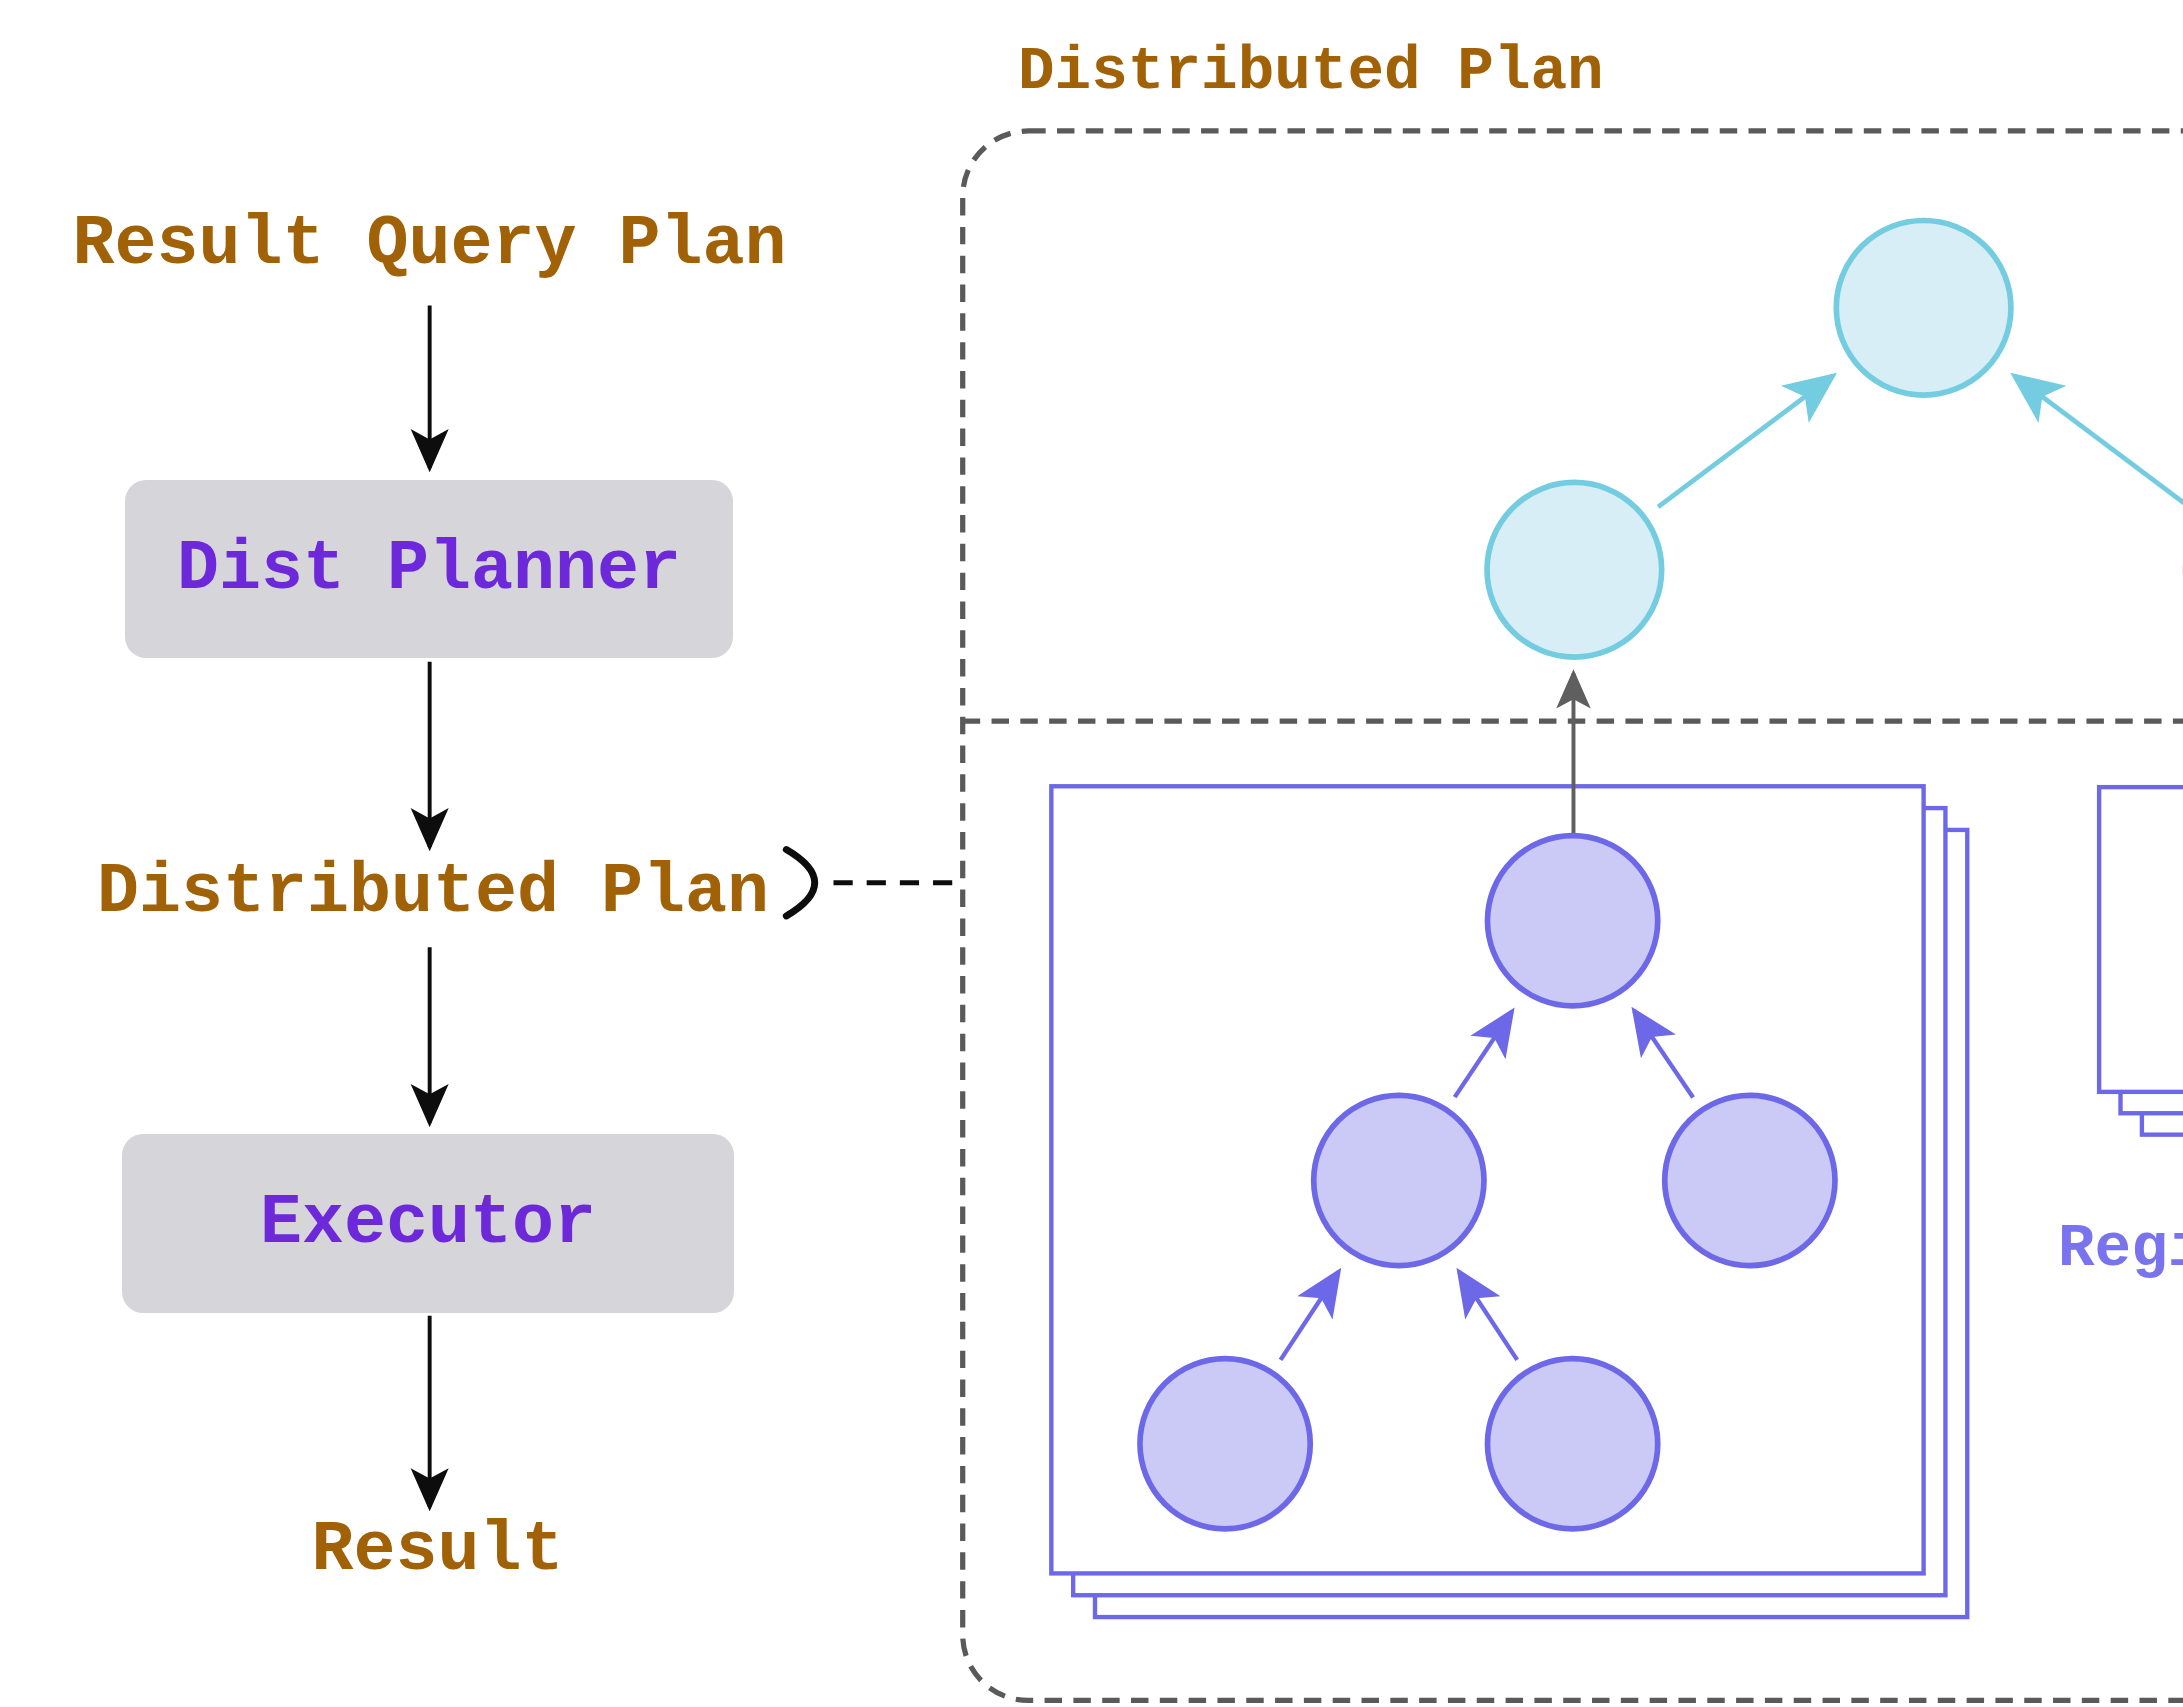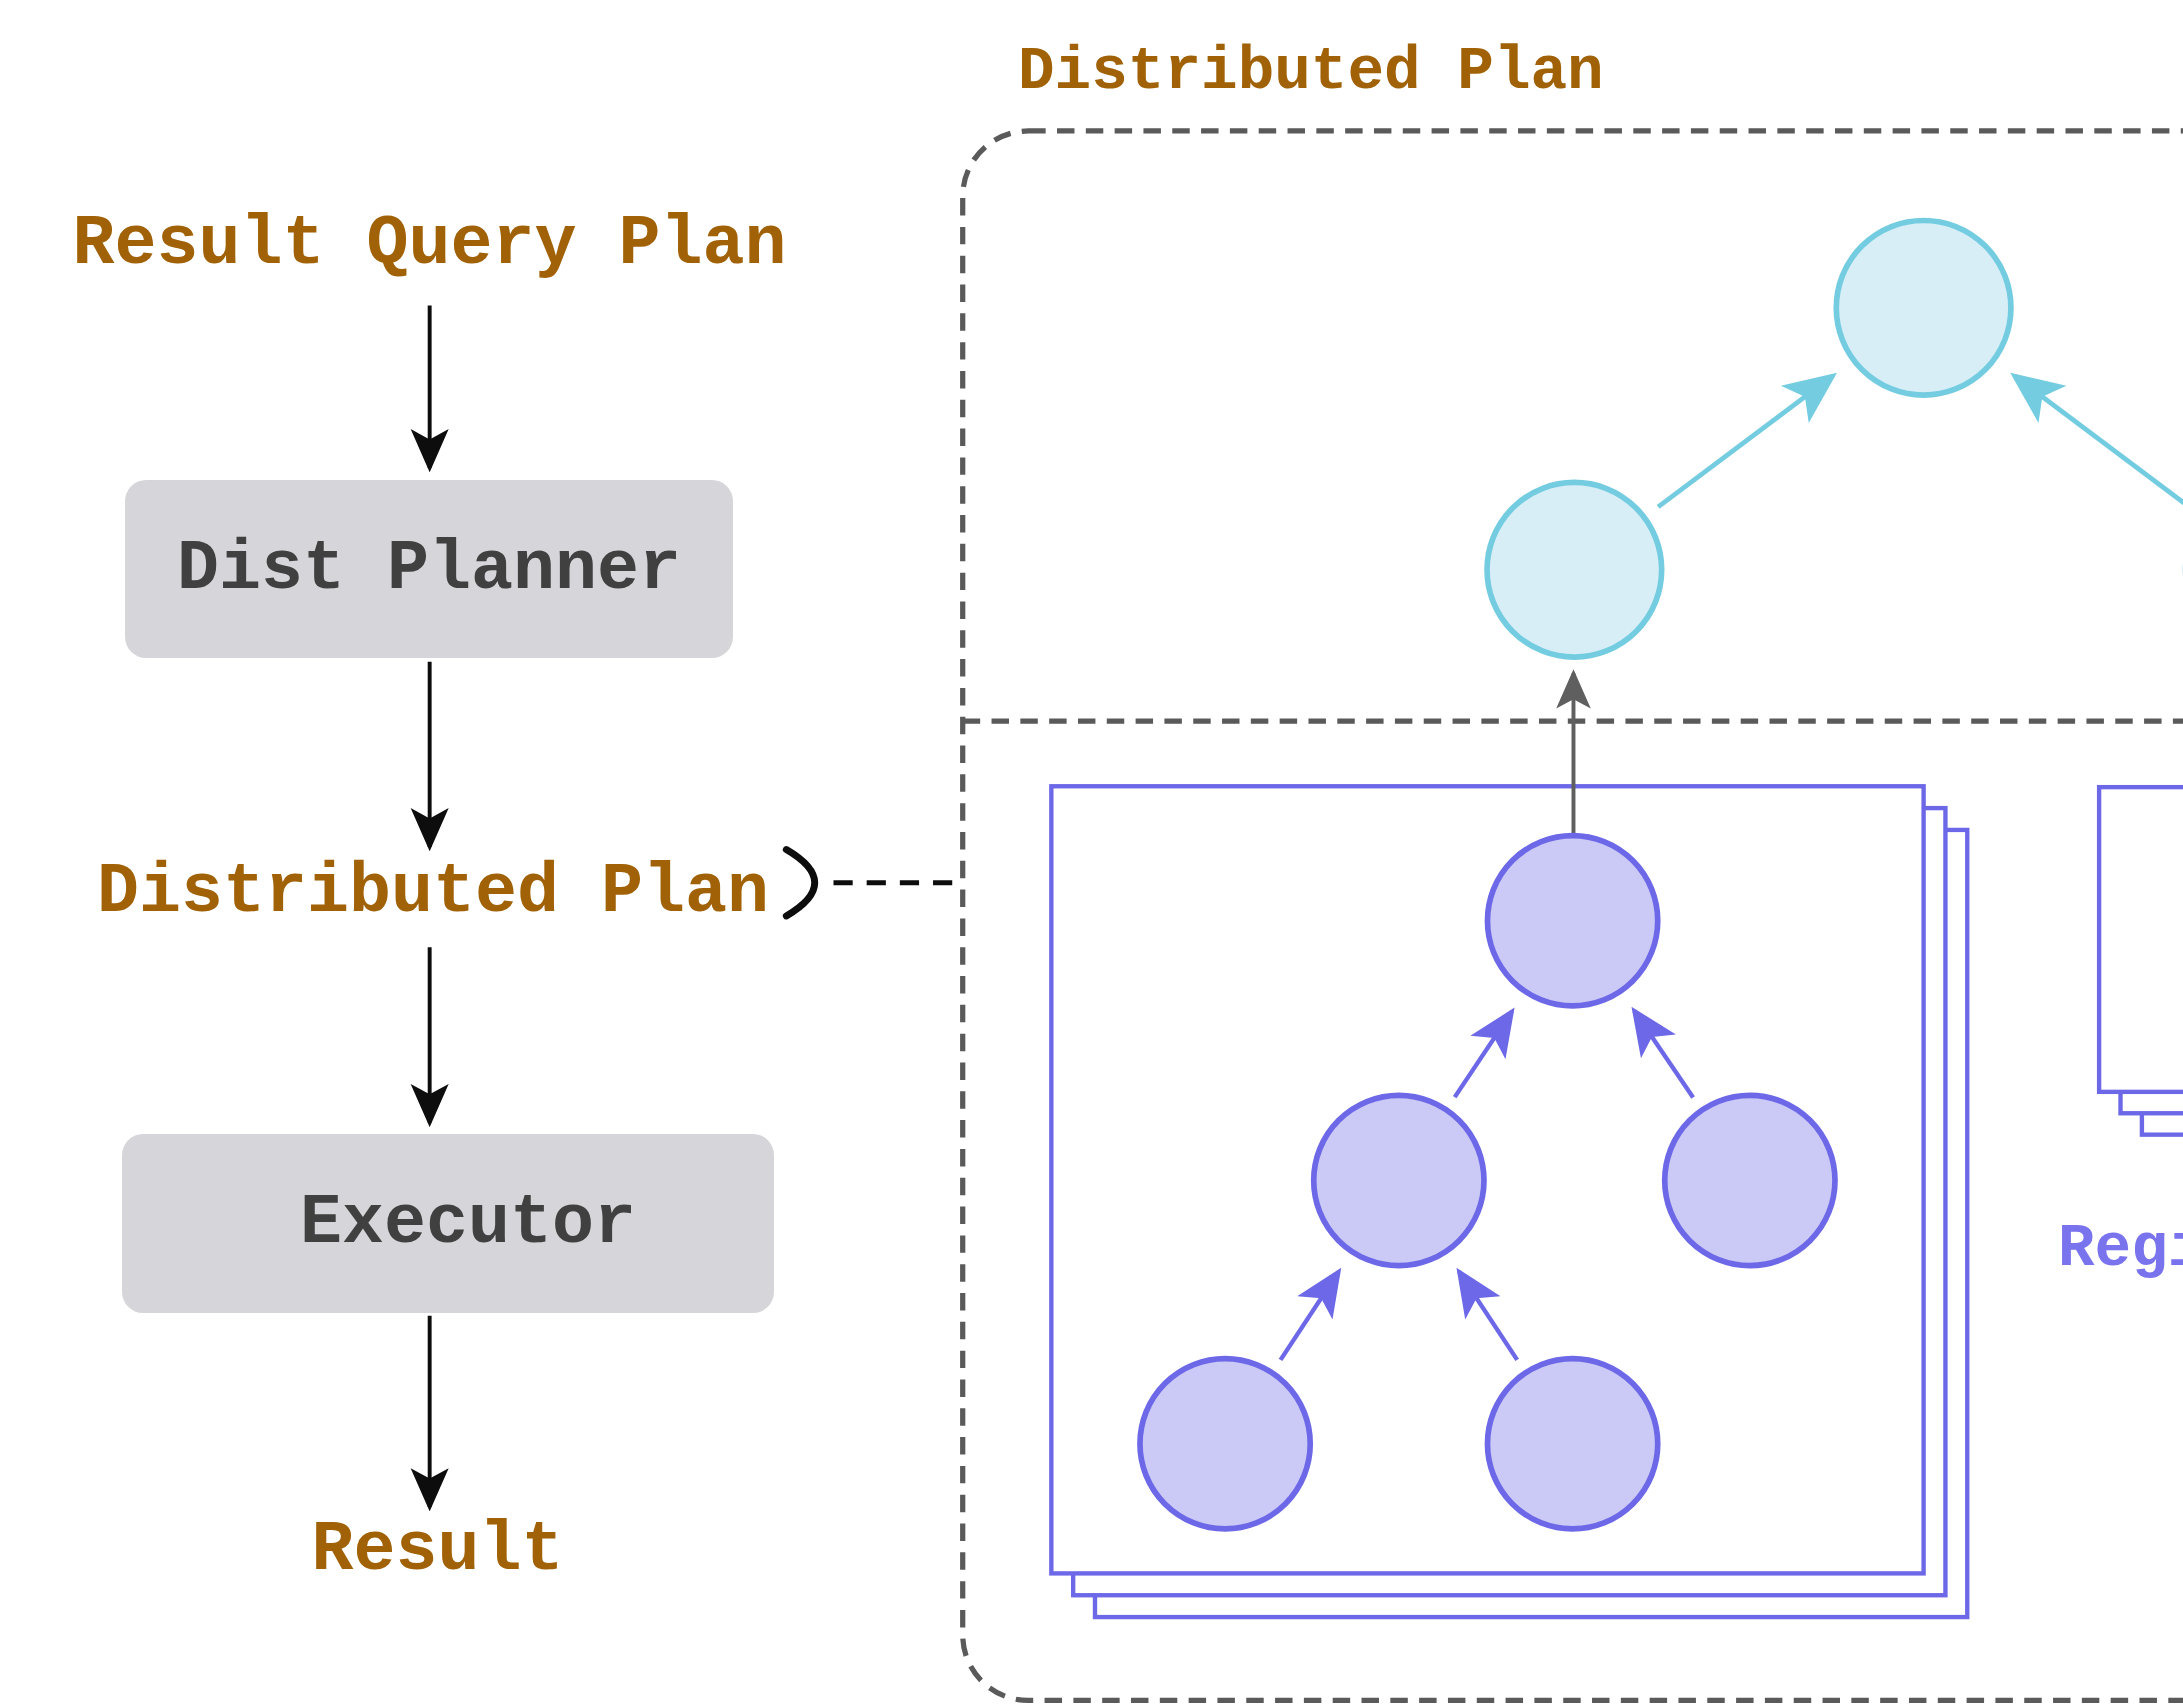--- a/index.html
+++ b/index.html
@@ -24,21 +24,21 @@
   .center{text-align:center;}
   .node-box{
     position:absolute;
     background:#d6d5da;
     border-radius:21px;
     display:flex;
     align-items:center;
     justify-content:center;
     font-size:70px;
     font-weight:700;
-    color:#404040;
+    color:#6d28d9;
   }
   .regions-color{color:#7a73ee;}
 </style>
 </head>
 <body>
 
 <div id="stage">
 
   <svg id="shapes" viewBox="0 0 7300 3910">
     <defs>
@@ -101,21 +101,21 @@
   </svg>
 
   <div class="label fs160 center" style="left:52px;top:203px;width:755px;">Result Query Plan</div>
 
   <div class="node-box" style="left:125px;top:480px;width:608px;height:178px;">
     <span>Dist Planner</span>
   </div>
 
   <div class="label fs160 center" style="left:62px;top:851px;width:742px;">Distributed Plan</div>
 
-  <div class="node-box" style="left:122px;top:1134px;width:612px;height:179px;padding-left:40px;">
+  <div class="node-box" style="left:122px;top:1134px;width:612px;height:179px;">
     <span>Executor</span>
   </div>
 
   <div class="label fs160 center" style="left:132px;top:1509px;width:611px;">Result</div>
 
   <div class="label fs140" style="left:1018px;top:35px;">Distributed Plan</div>
 
   <div class="label fs140 regions-color" style="left:2058px;top:1212px;">Regions</div>
 
 </div>

